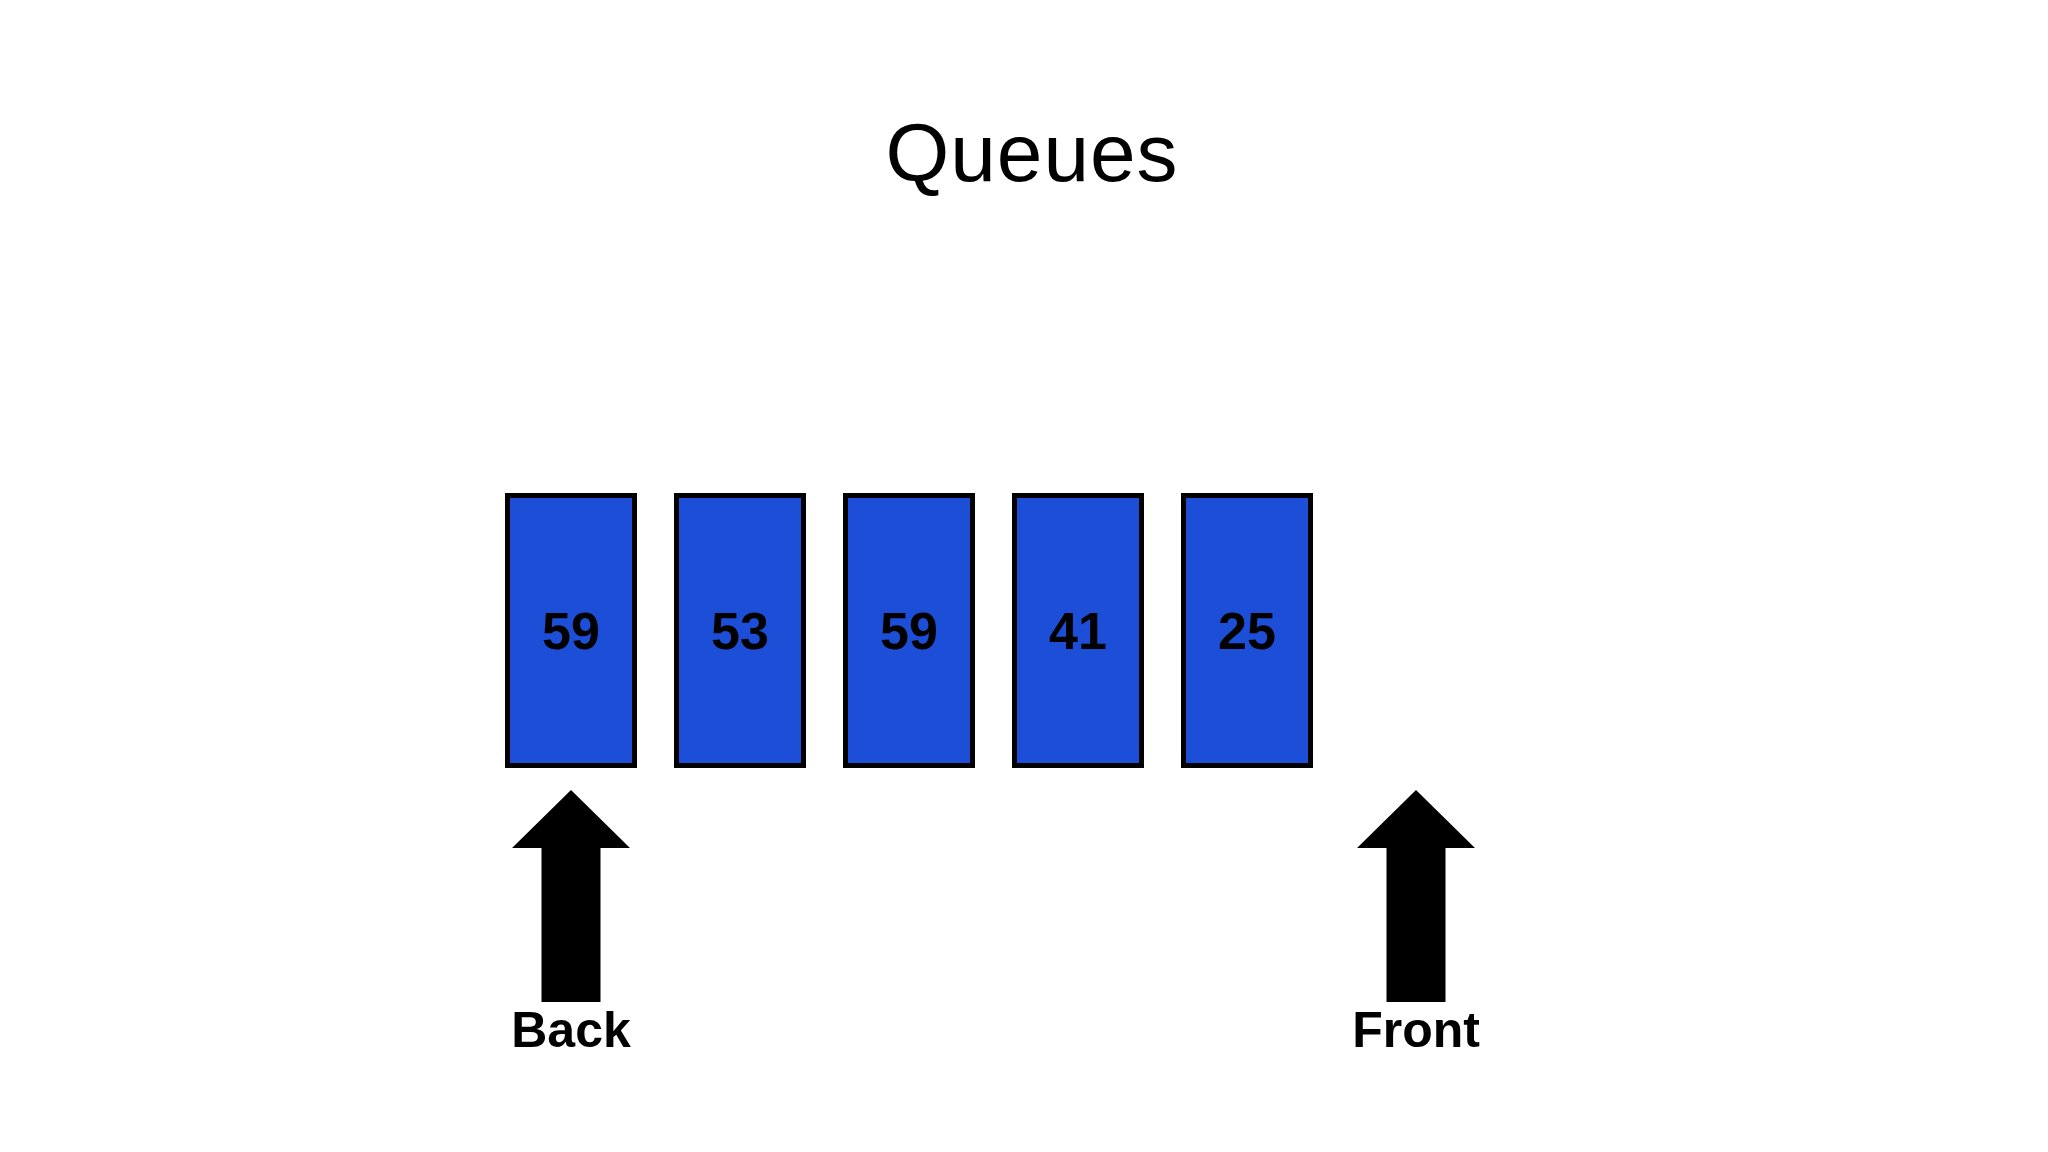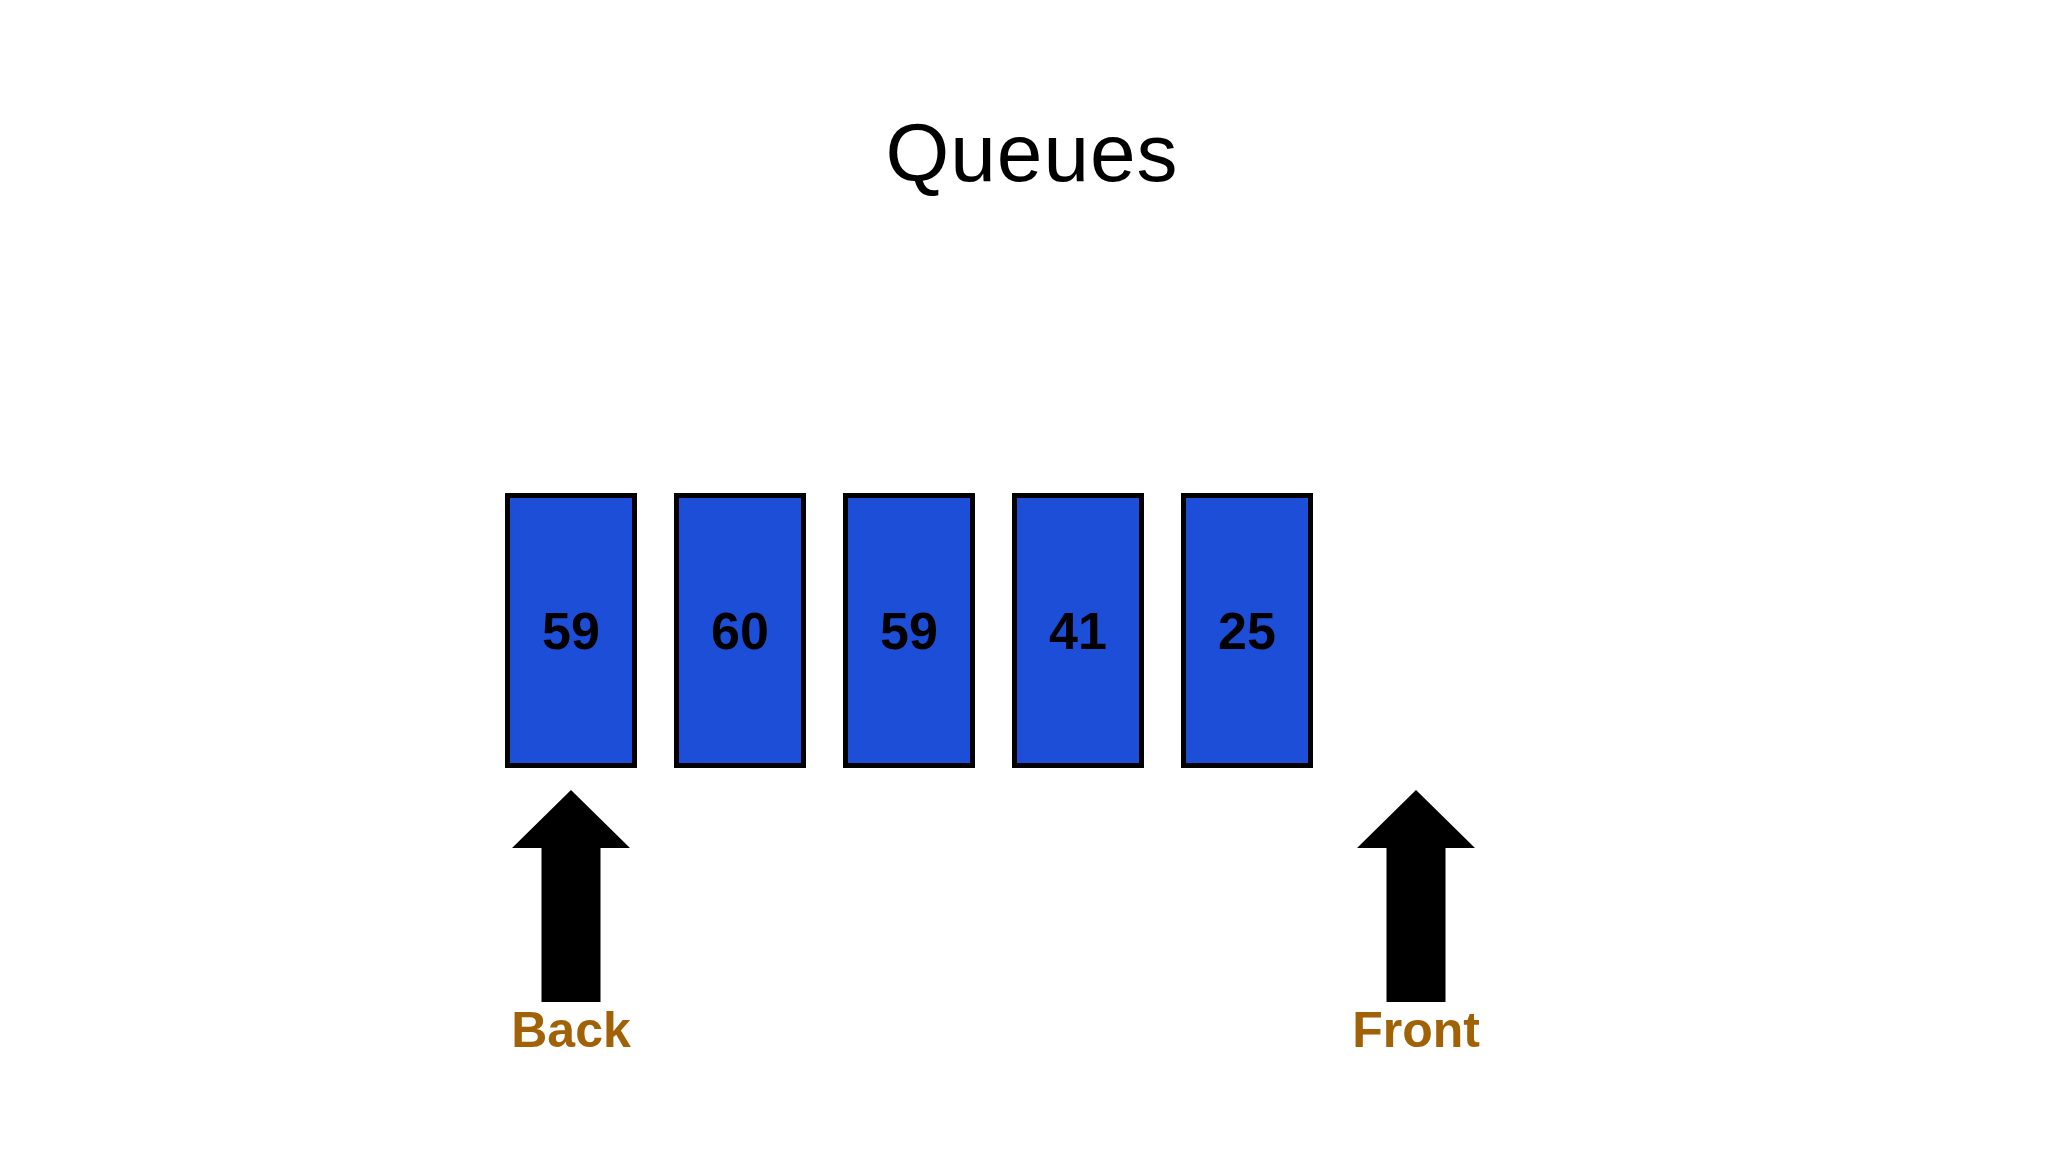--- a/index.html
+++ b/index.html
@@ -71,37 +71,37 @@
   }
   .arrow polygon {
     fill: #000000;
     stroke: none;
   }
   .pointer-label {
     margin-top: -2px;
     font-size: 50px;
     font-weight: 700;
     line-height: 1.2;
-    color: #a16207;
+    color: #000000;
     text-align: center;
   }
 </style>
 </head>
 <body>
 
 <div class="slide">
 
   <h1 class="title">Queues</h1>
 
   <div class="queue-row">
     <div class="cell">
       <span class="cell-value">59</span>
     </div>
     <div class="cell">
-      <span class="cell-value">60</span>
+      <span class="cell-value">53</span>
     </div>
     <div class="cell">
       <span class="cell-value">59</span>
     </div>
     <div class="cell">
       <span class="cell-value">41</span>
     </div>
     <div class="cell">
       <span class="cell-value">25</span>
     </div>

